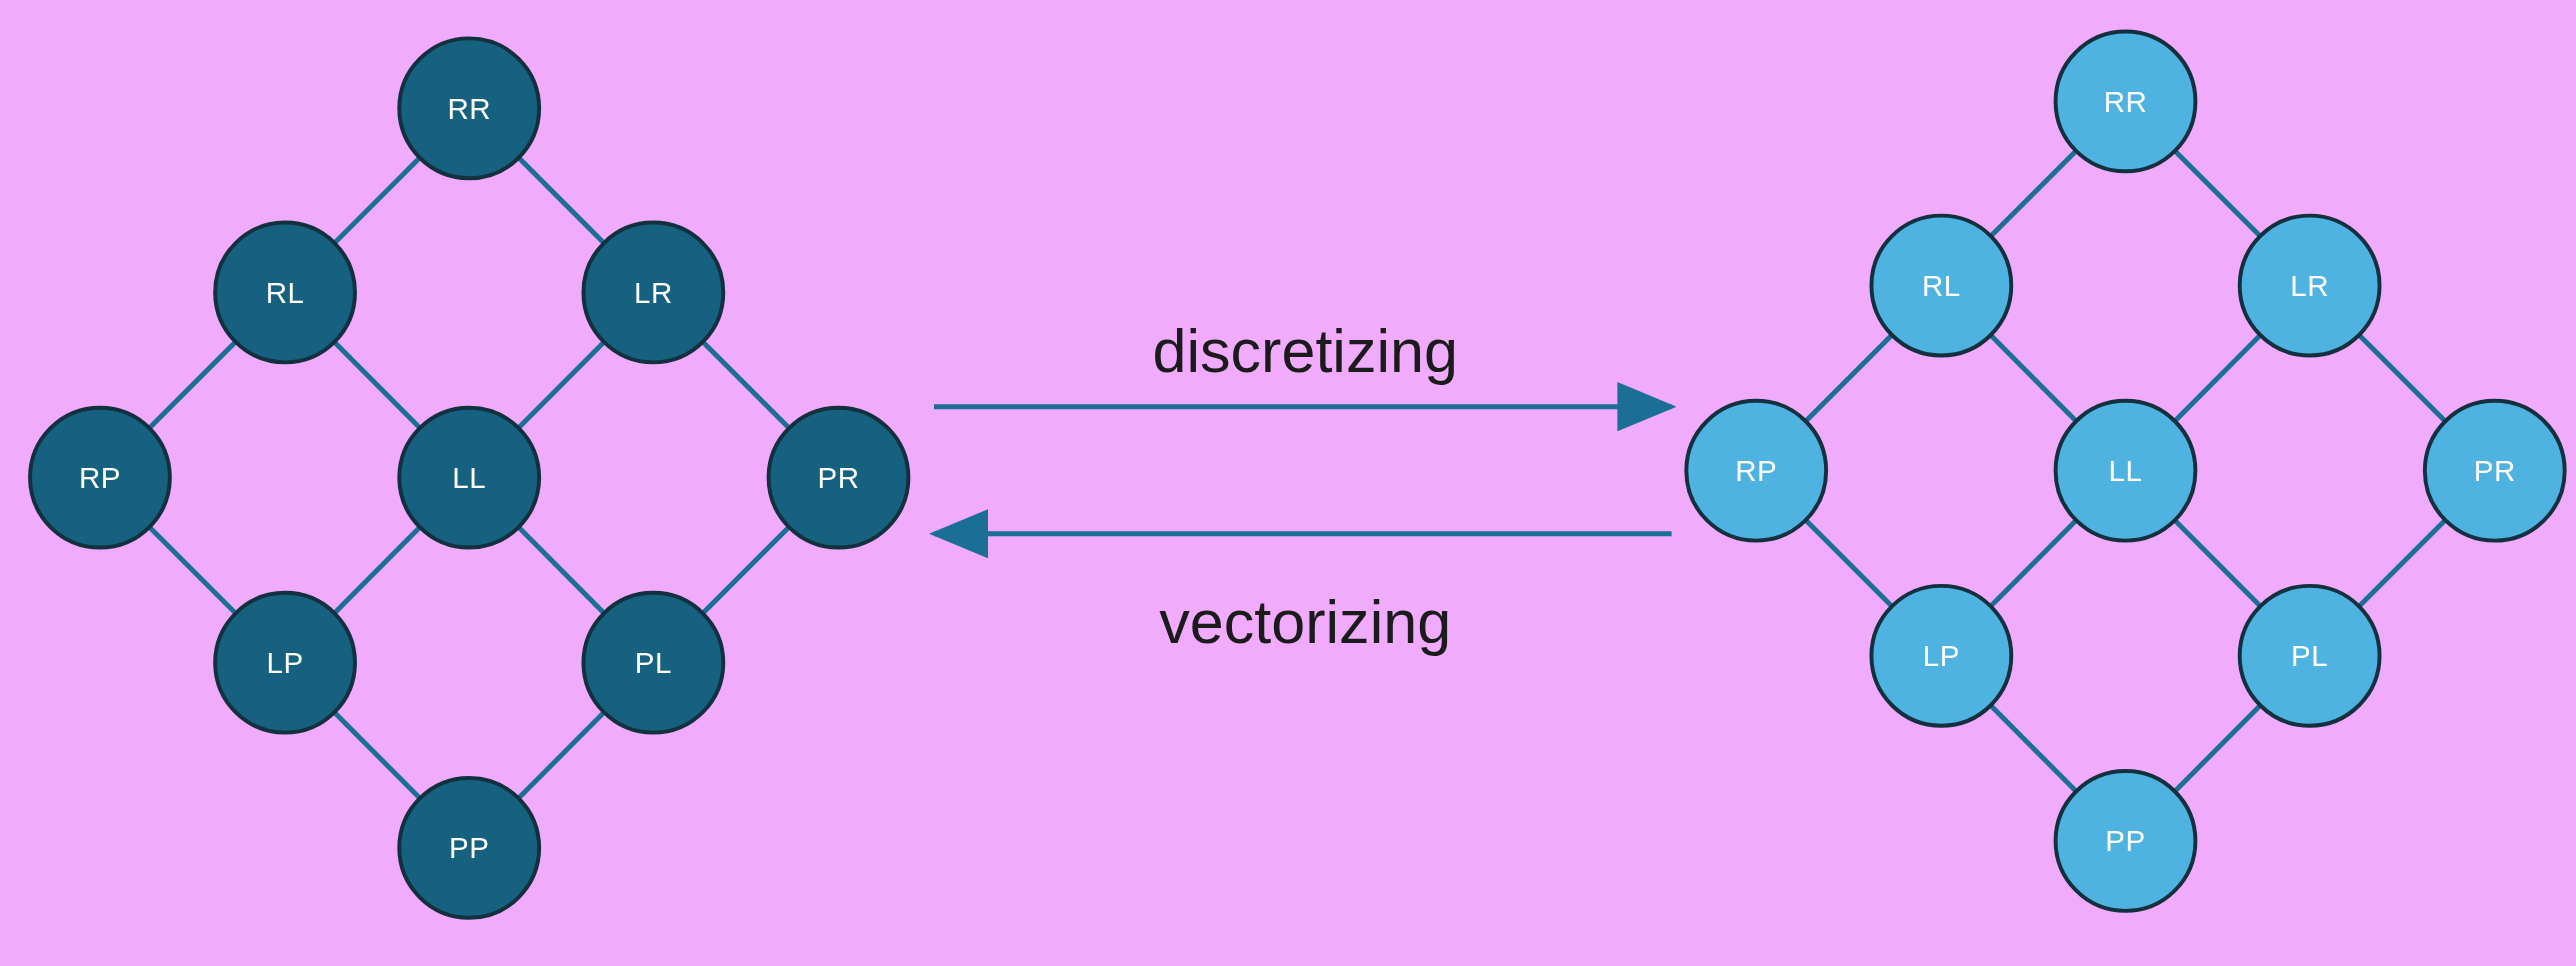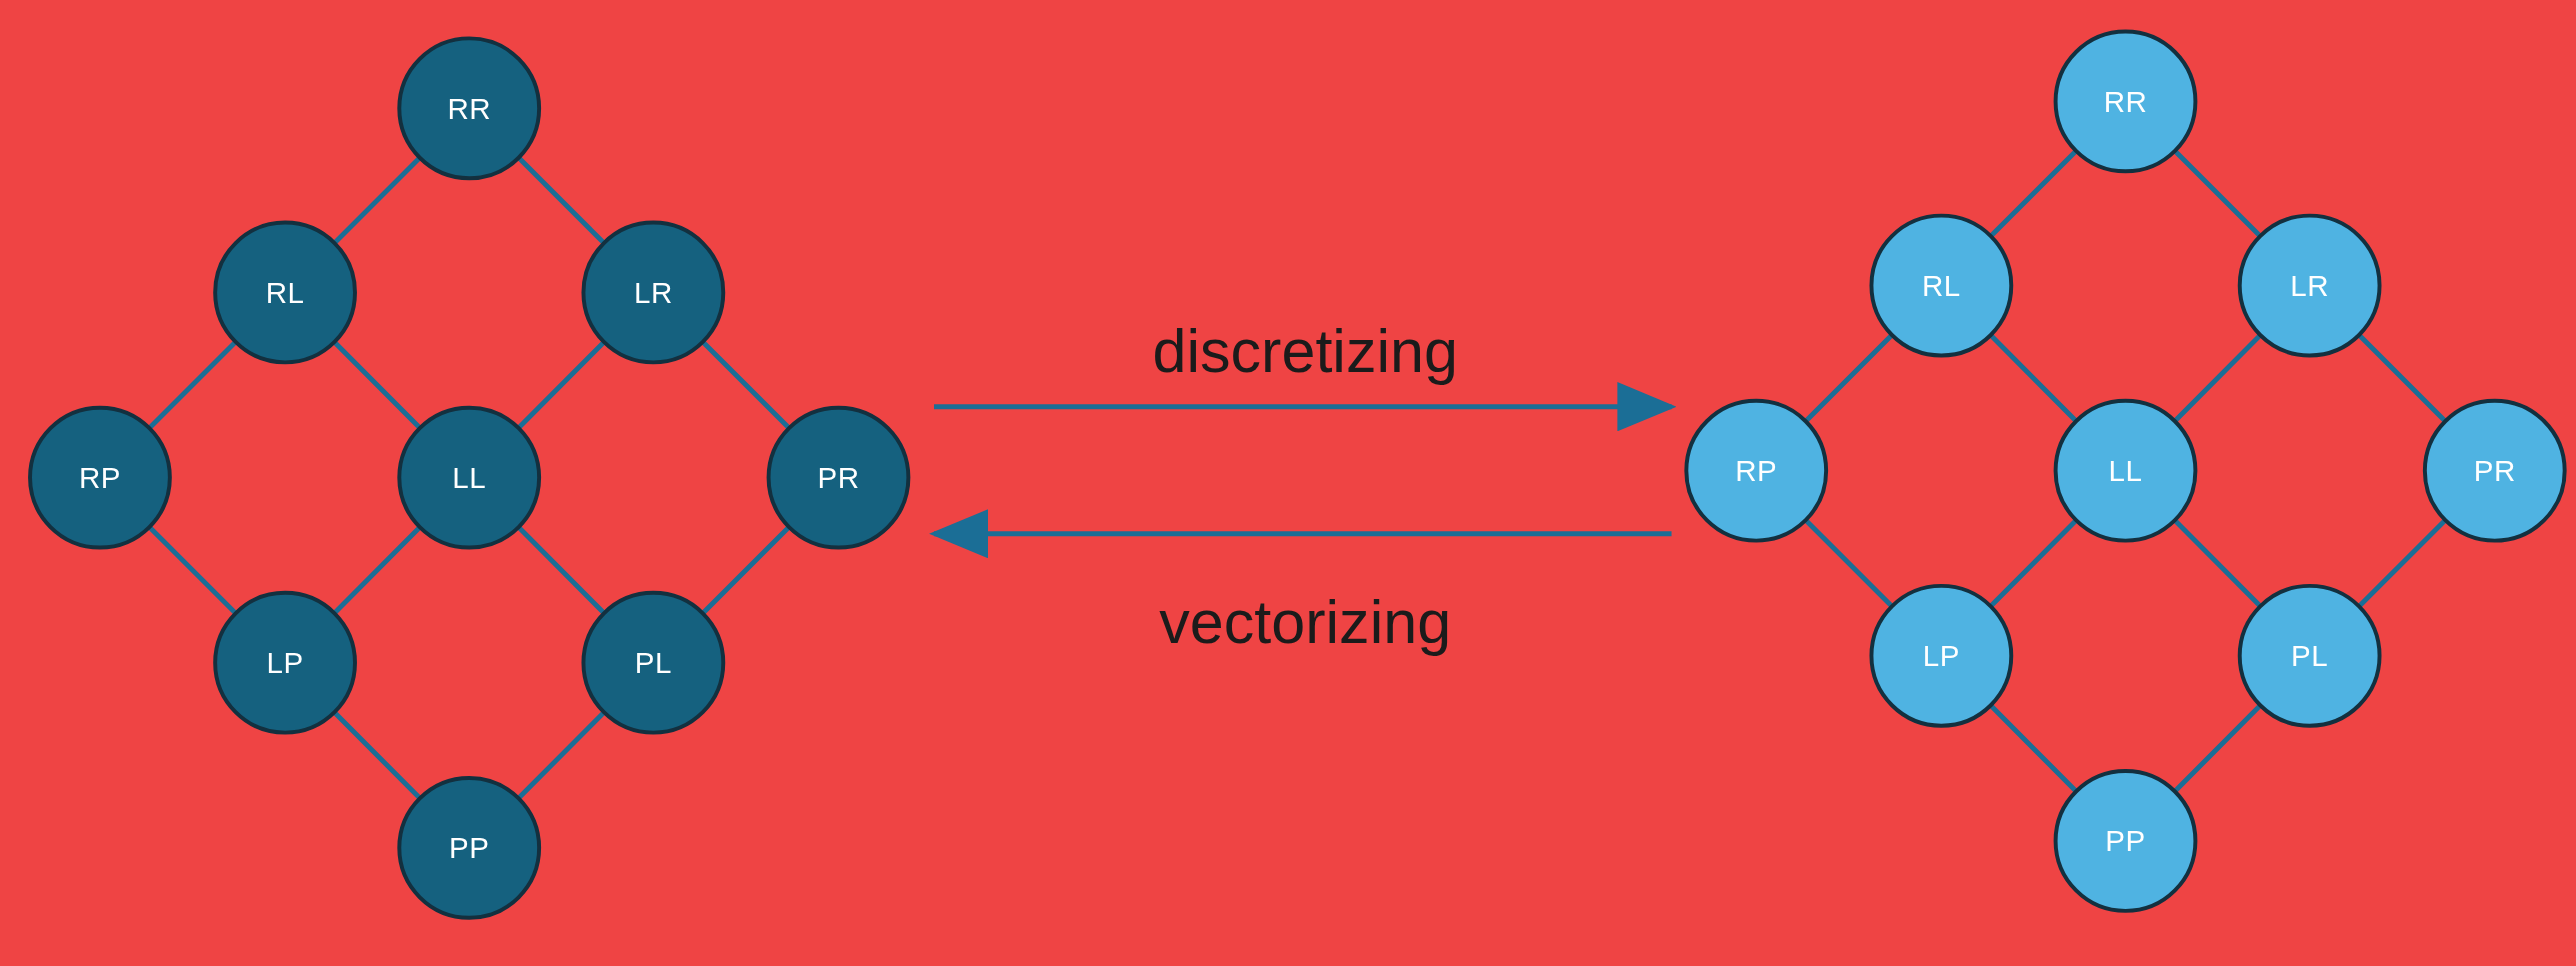--- a/index.html
+++ b/index.html
@@ -11,21 +11,21 @@
   body {
     width: 2576px;
     height: 966px;
     font-family: "Liberation Sans", sans-serif;
     overflow: hidden;
   }
   #stage {
     position: relative;
     width: 2576px;
     height: 966px;
-    background: #ef4444;
+    background: #f0abfc;
   }
   svg#diagram {
     position: absolute;
     top: 0;
     left: 0;
     width: 2576px;
     height: 966px;
     display: block;
   }
   .edge-line {

